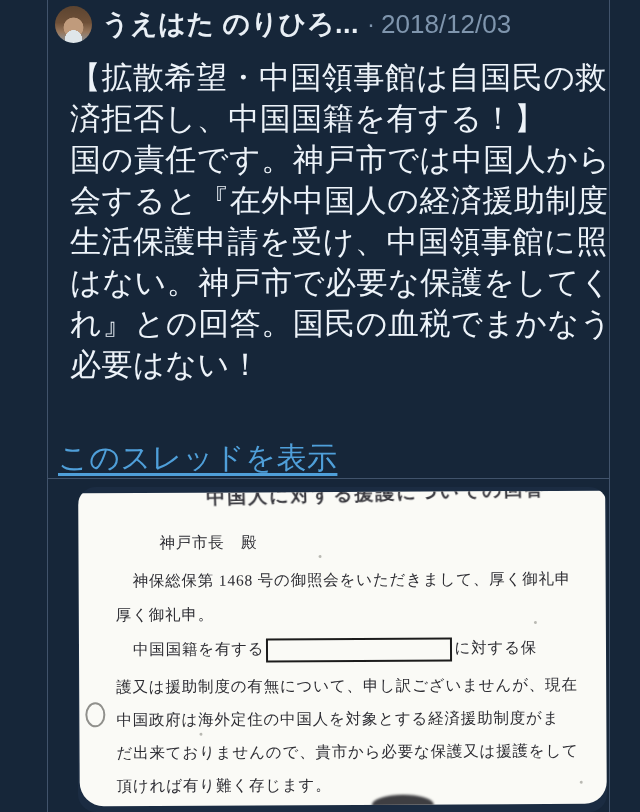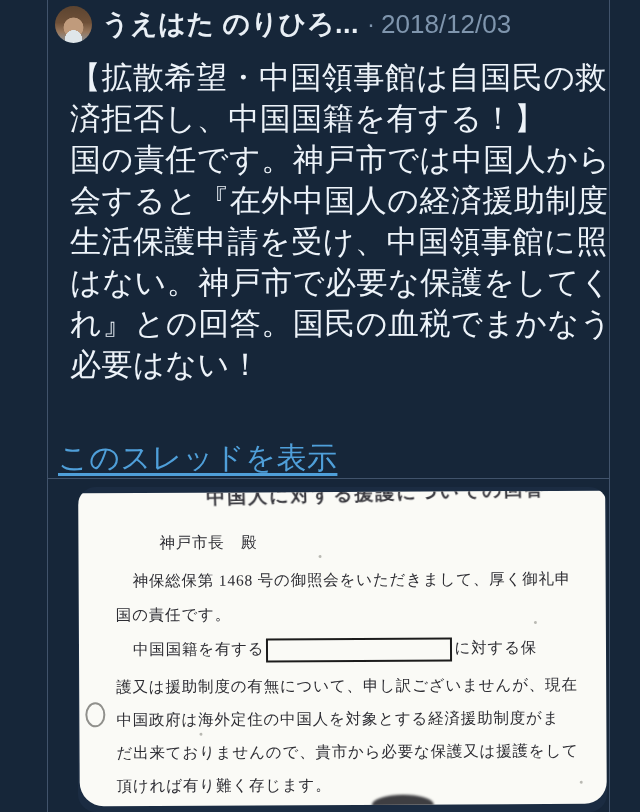--- a/index.html
+++ b/index.html
@@ -102,21 +102,21 @@
 
 <div class="tweet-divider"></div>
 
 <div class="attachment">
   <div class="paper">
     <div class="doc-header-clipped">中国人に対する援護についての回答</div>
 
     <div class="doc-line" style="left:41px; top:40px;margin-left:40px;">神戸市長　殿</div>
 
     <div class="doc-line" style="left:54px; top:78px;">神保総保第 1468 号の御照会をいただきまして、厚く御礼申</div>
-    <div class="doc-line" style="left:37px; top:112px;">国の責任です。</div>
+    <div class="doc-line" style="left:37px; top:112px;">厚く御礼申。</div>
 
     <div class="doc-line" style="left:54px; top:146px;">
       <span>中国国籍を有する</span><span class="redacted-box"></span><span>に対する保</span>
     </div>
 
     <div class="doc-line" style="left:37px; top:184px;">護又は援助制度の有無について、申し訳ございませんが、現在</div>
     <div class="doc-line" style="left:37px; top:217px;">中国政府は海外定住の中国人を対象とする経済援助制度がま</div>
     <div class="doc-line" style="left:37px; top:250px;">だ出来ておりませんので、貴市から必要な保護又は援護をして</div>
     <div class="doc-line" style="left:37px; top:283px;">頂ければ有り難く存じます。</div>
 

